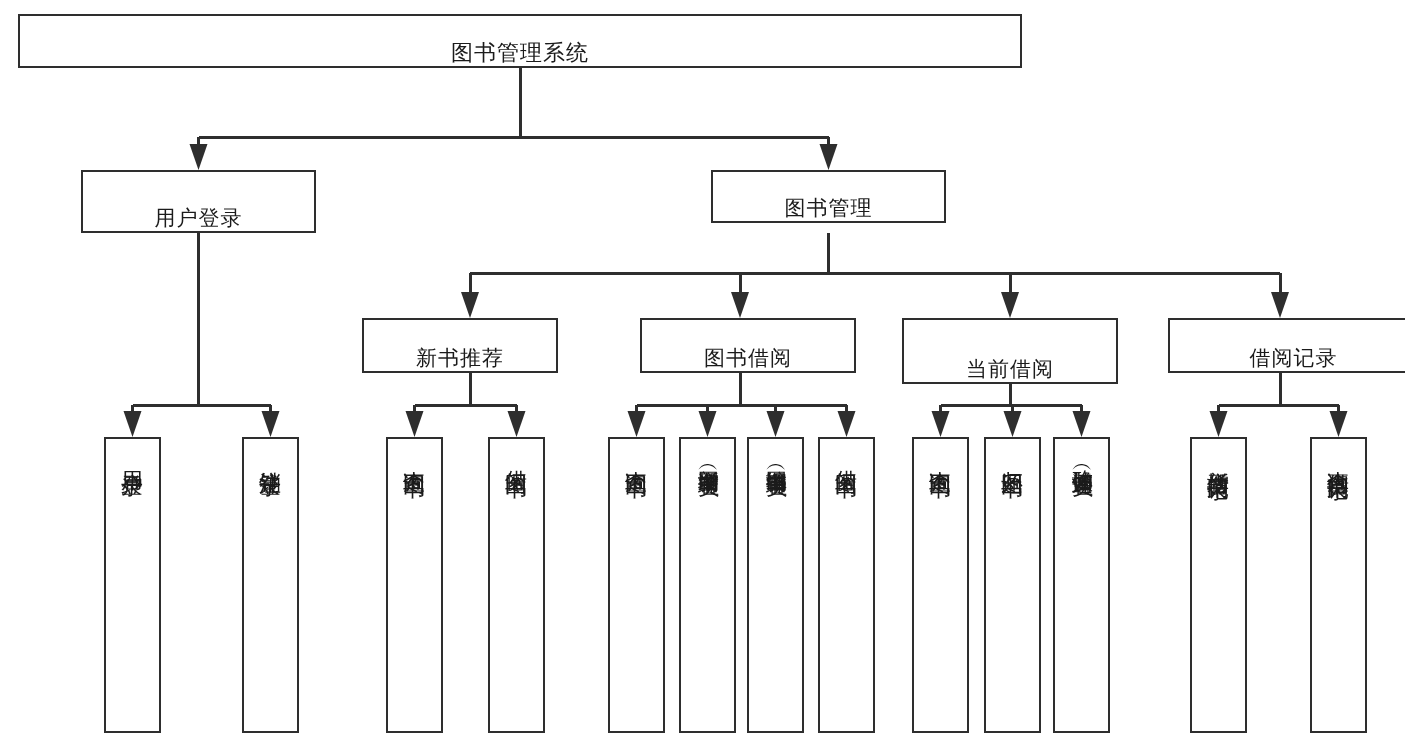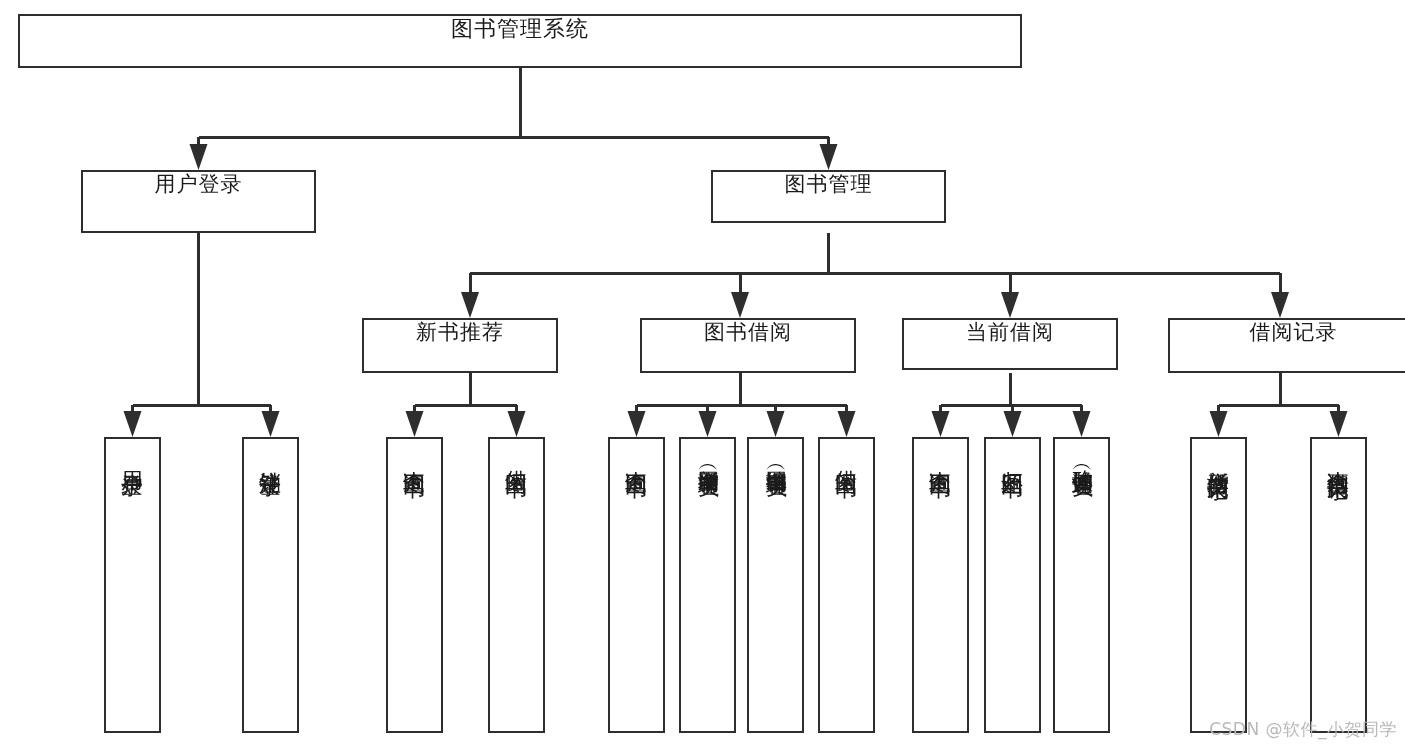--- a/index.html
+++ b/index.html
@@ -23,21 +23,21 @@
     height: 747px;
     pointer-events: none;
   }
   .node {
     position: absolute;
     box-sizing: border-box;
     border: 2.5px solid #2e2e2e;
     background: #ffffff;
     color: #1b1b1b;
     display: flex;
-    align-items: flex-start;
+    align-items: flex-end;
     justify-content: center;
     z-index: 2;
   }
   .node.horiz {
     font-size: 21px;
     letter-spacing: 1px;
     line-height: 1.2;
   }
   .node.root {
     font-size: 22px;
@@ -140,21 +140,21 @@
       </div>
       <div class="node horiz" style="left: 711px; top: 170px; width: 235px; height: 53px;">
         <span>图书管理</span>
       </div>
       <div class="node horiz" style="left: 362px; top: 318px; width: 196px; height: 55px;">
         <span>新书推荐</span>
       </div>
       <div class="node horiz" style="left: 640px; top: 318px; width: 216px; height: 55px;">
         <span>图书借阅</span>
       </div>
-      <div class="node horiz" style="left: 902px; top: 318px; width: 216px; height: 52px;">
+      <div class="node horiz" style="left: 902px; top: 318px; width: 216px; height: 66px;">
         <span>当前借阅</span>
       </div>
       <div class="node horiz" style="left: 1168px; top: 318px; width: 251px; height: 55px;">
         <span>借阅记录</span>
       </div>
       <div class="node vert" style="left: 104px; top: 437px; width: 57px; height: 296px;">
         <span class="vtext">用户登录</span>
       </div>
       <div class="node vert" style="left: 242px; top: 437px; width: 57px; height: 296px;">
         <span class="vtext">注销登录</span>
@@ -187,14 +187,13 @@
         <span class="vtext">确认归还（管理员）</span>
       </div>
       <div class="node vert" style="left: 1190px; top: 437px; width: 57px; height: 296px;">
         <span class="vtext">新增借阅记录</span>
       </div>
       <div class="node vert" style="left: 1310px; top: 437px; width: 57px; height: 296px;">
         <span class="vtext">查询借阅记录</span>
       </div>
     </div>
 
-  <div id="watermark">CSDN @软件_小贺同学</div>
 </div>
 
 </body></html>

